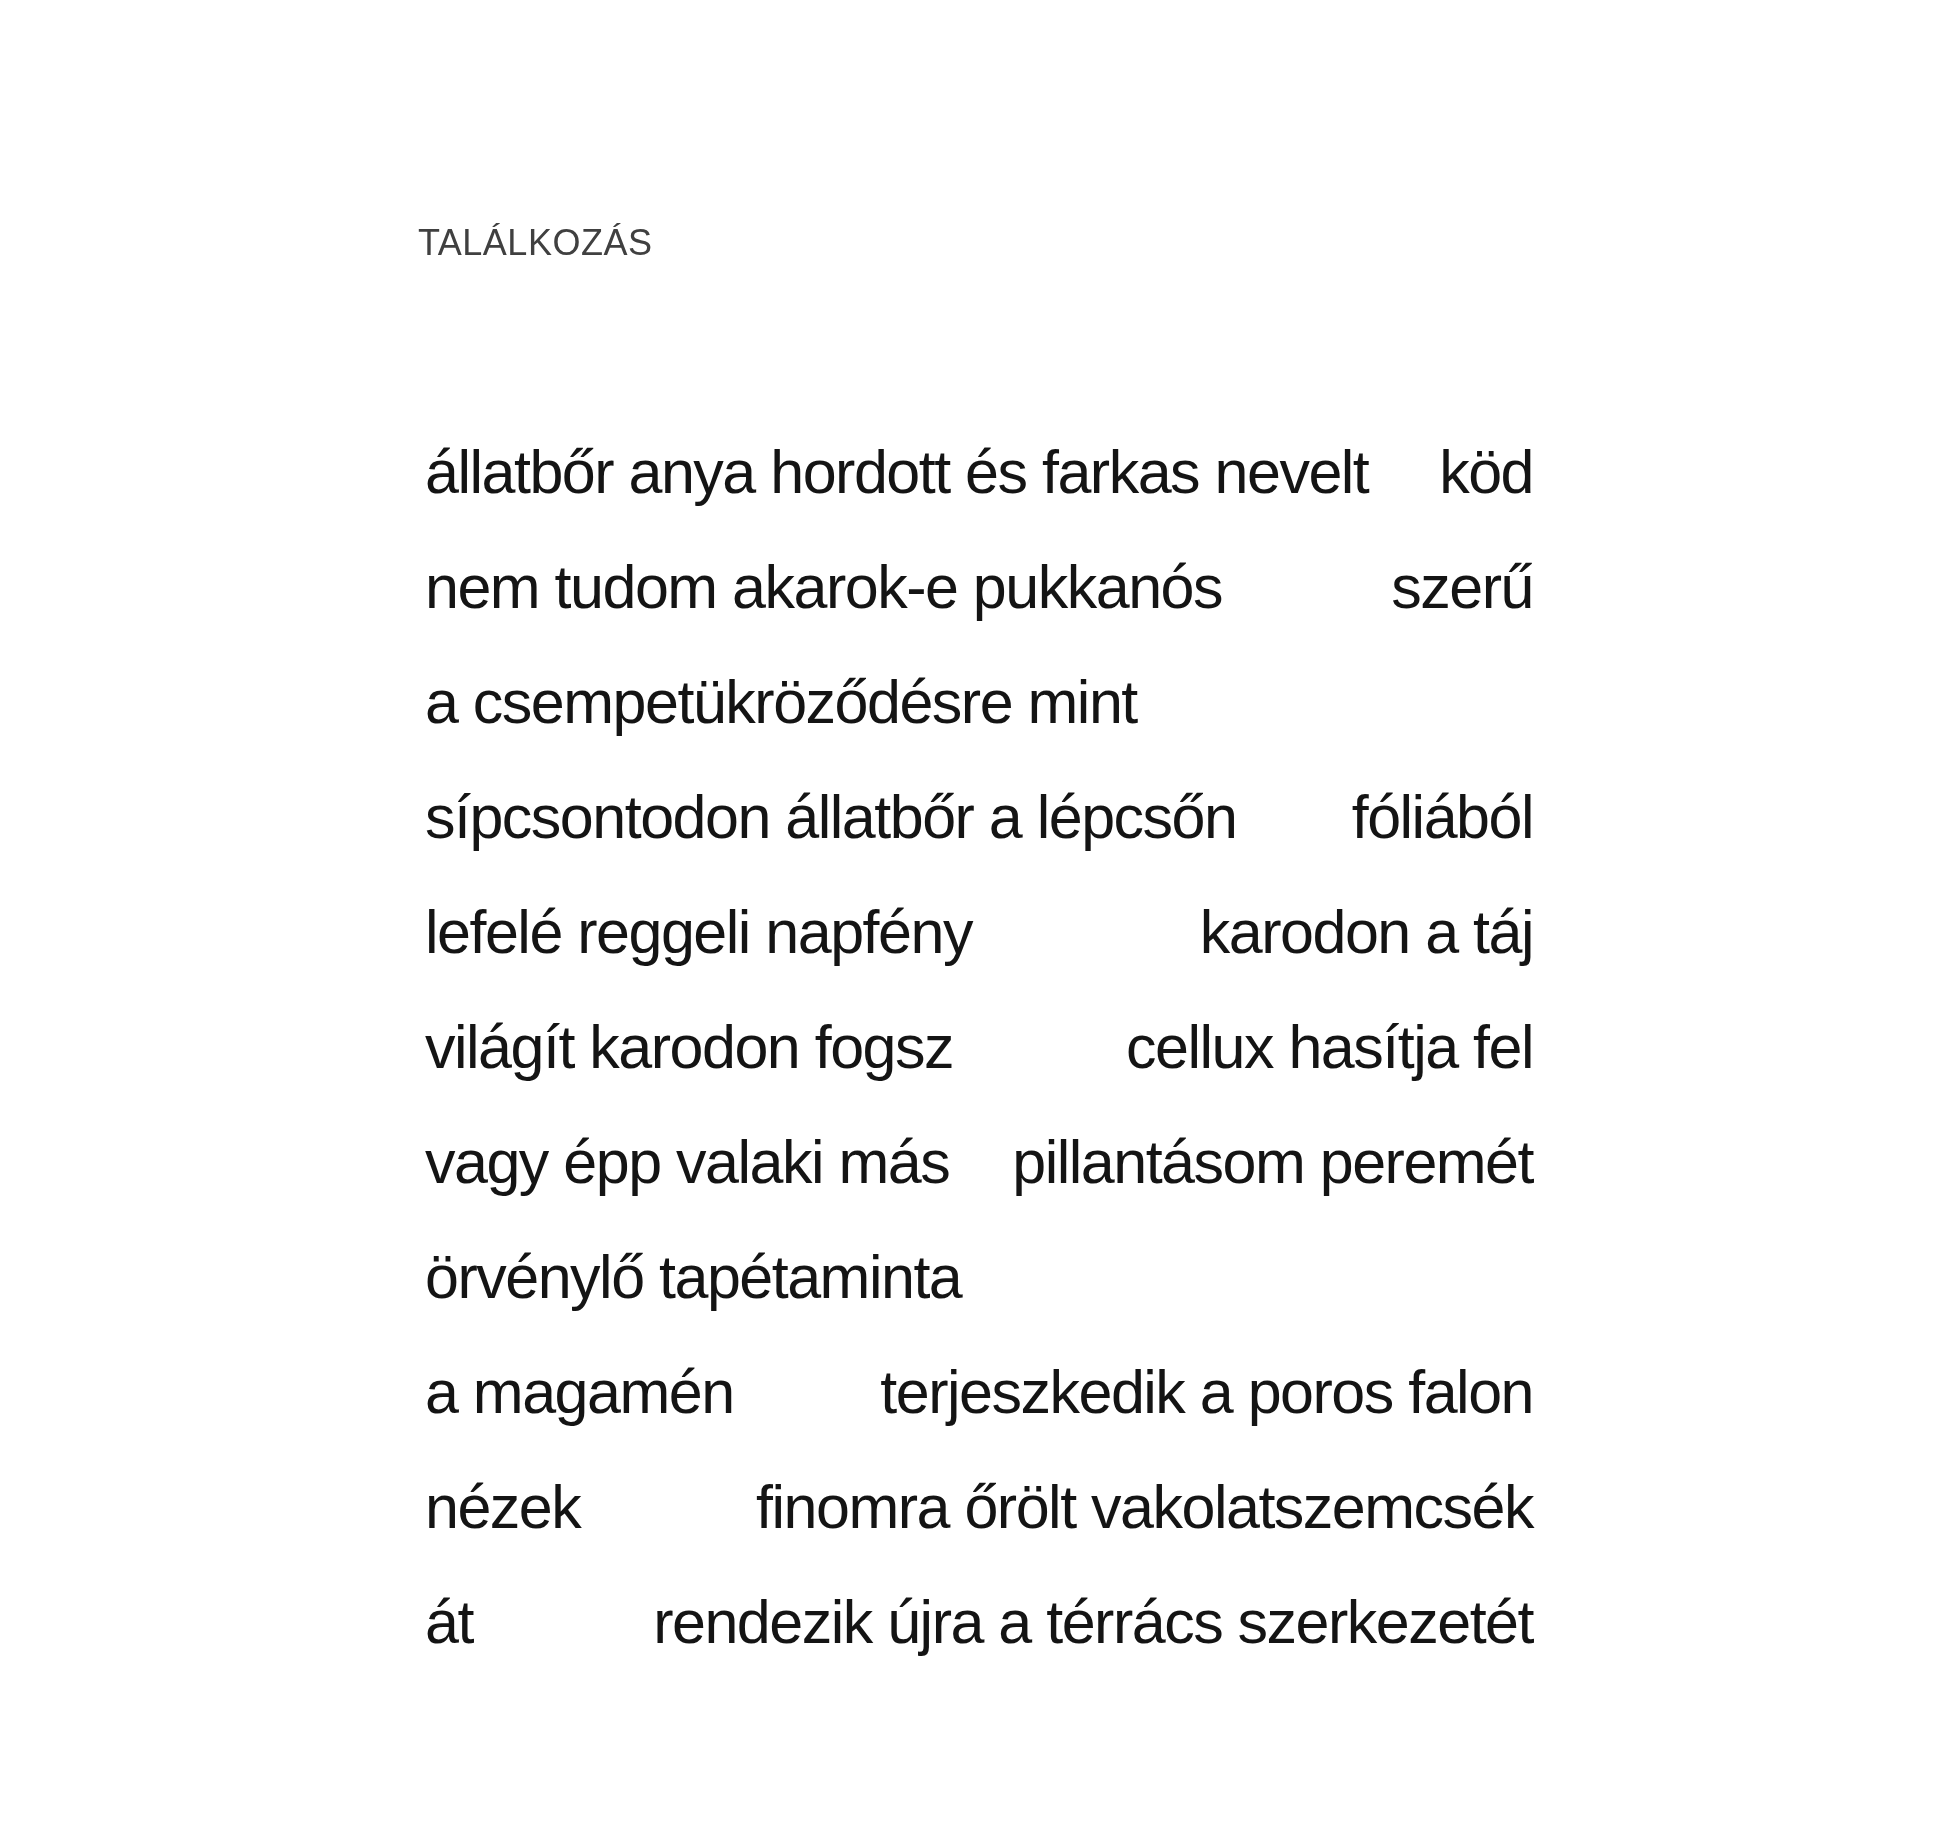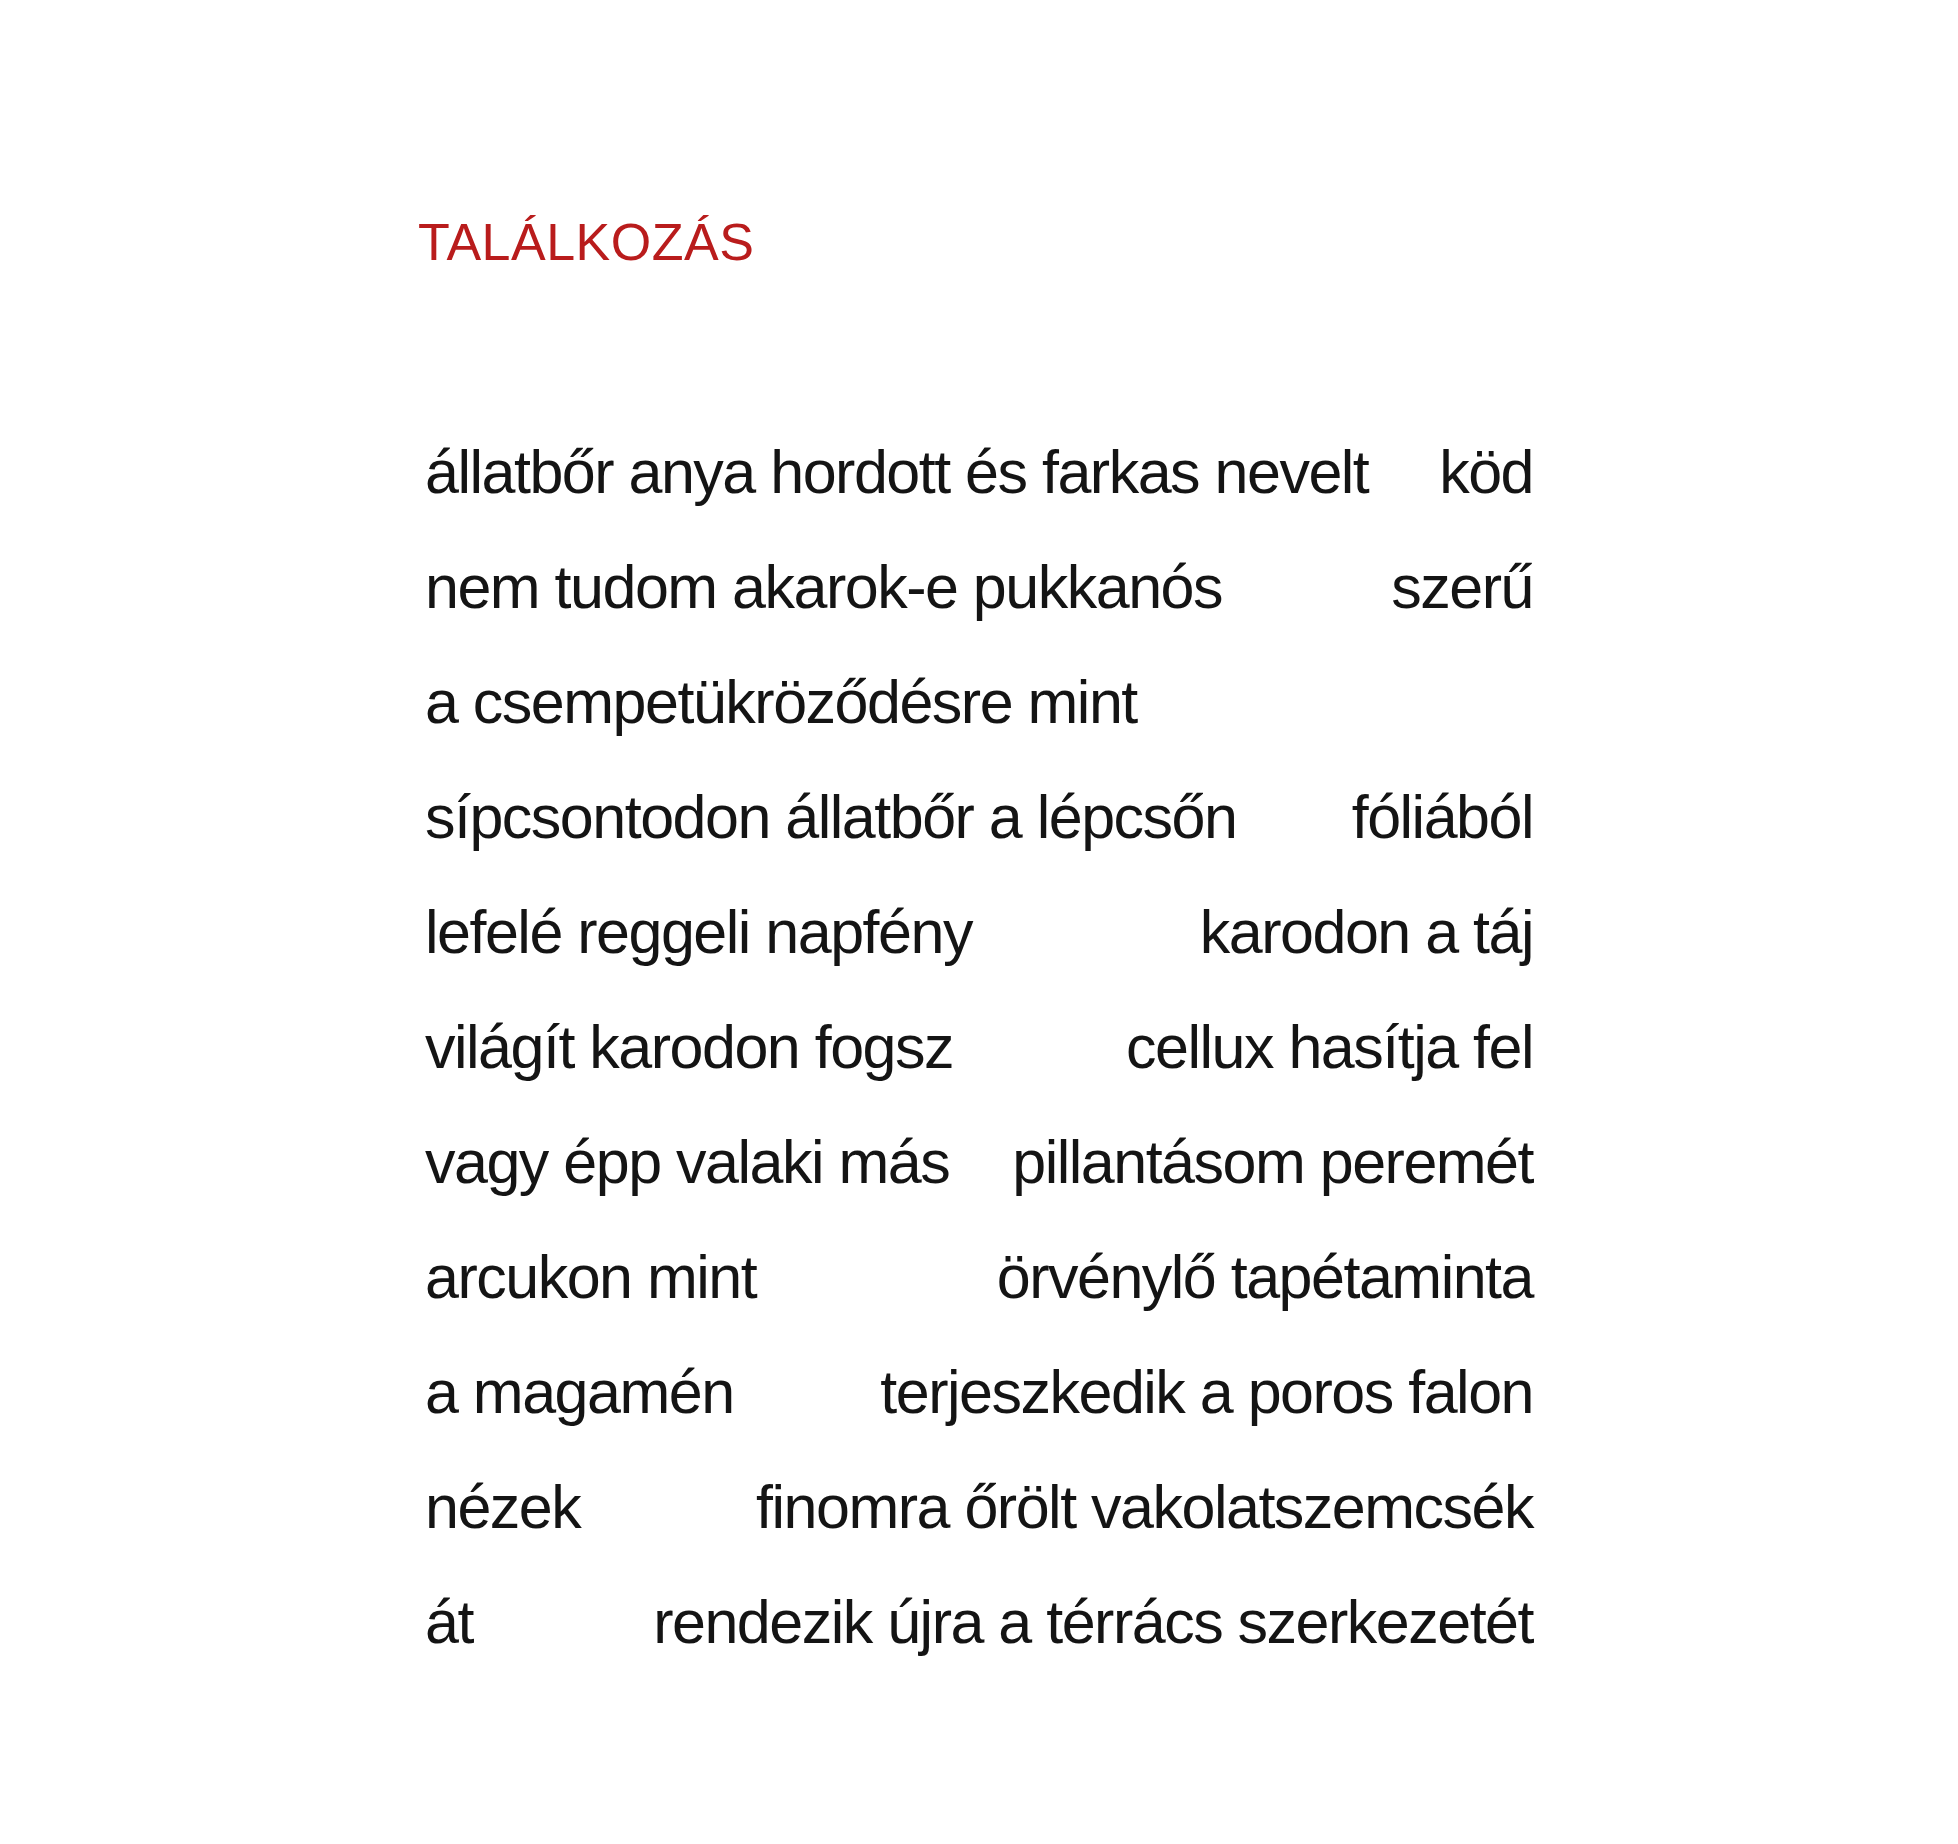--- a/index.html
+++ b/index.html
@@ -17,25 +17,25 @@
   }
   .doc-page {
     position: absolute;
     inset: 0;
     background: #ffffff;
   }
   .doc-title {
     position: absolute;
     left: 418px;
     top: 185px;
-    font-size: 52px;
+    font-size: 36px;
     line-height: 115px;
     letter-spacing: 0.5px;
     white-space: nowrap;
-    color: #b91c1c;
+    color: #404040;
   }
   .poem {
     position: absolute;
     left: 425px;
     top: 415px;
     width: 1108px;
   }
   .poem-line {
     display: flex;
     justify-content: space-between;
@@ -90,21 +90,20 @@
       <span class="left-text">világít karodon fogsz</span>
       <span class="right-text">cellux hasítja fel</span>
     </div>
 
     <div class="poem-line">
       <span class="left-text">vagy épp valaki más</span>
       <span class="right-text">pillantásom peremét</span>
     </div>
 
     <div class="poem-line">
-      <span class="left-text">arcukon mint</span>
       <span class="right-text">örvénylő tapétaminta</span>
     </div>
 
     <div class="poem-line">
       <span class="left-text">a magamén</span>
       <span class="right-text">terjeszkedik a poros falon</span>
     </div>
 
     <div class="poem-line">
       <span class="left-text">nézek</span>

